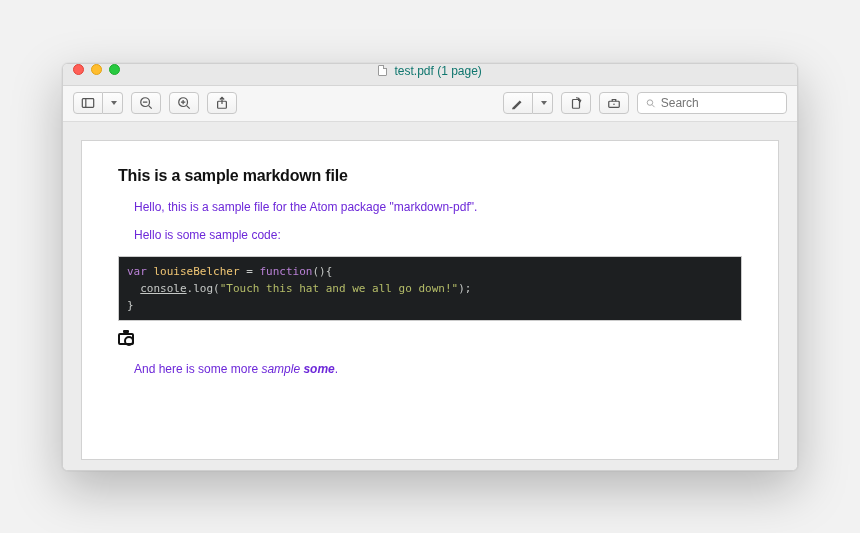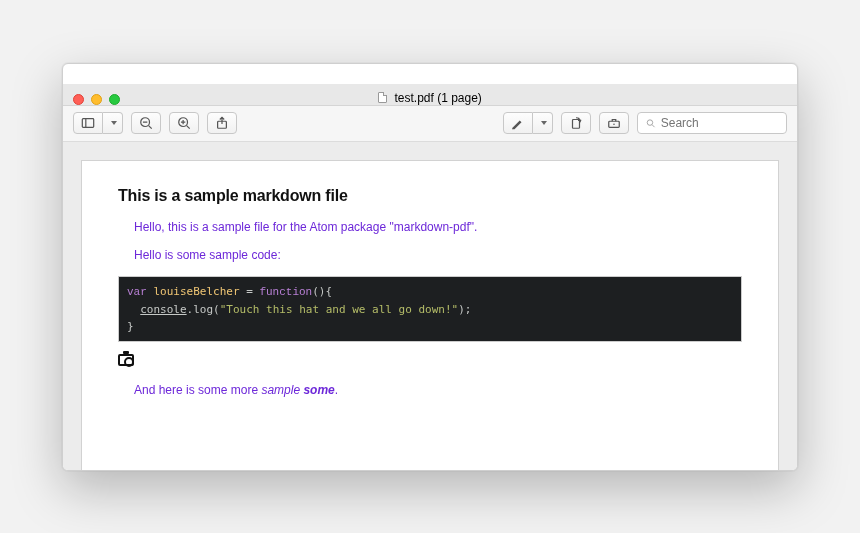--- a/index.html
+++ b/index.html
@@ -21,25 +21,24 @@
       box-shadow: 0 18px 50px rgba(0,0,0,0.25), 0 0 0 1px rgba(0,0,0,0.03);
       display: flex;
       flex-direction: column;
       overflow: hidden;
     }
     .titlebar {
       height: 22px;
       background: #e8e8e8;
       border-bottom: 1px solid #d5d5d5;
       display: flex;
-      align-items: flex-end;
+      align-items: flex-start;
       position: relative;
       font-size: 12px;
-      color: #000000;
-      margin-top: 20px;
+      color: #0f766e;
     }
     .traffic-lights {
       display: flex;
       gap: 7px;
       margin-left: 10px;
     }
     .tl {
       width: 11px; height: 11px;
       border-radius: 50%;
     }
@@ -156,21 +155,21 @@
       background: #1d1f21;
       border: 1px solid #ccc;
       padding: 6px 8px;
       font-family: Menlo, Monaco, Consolas, monospace;
       font-size: 11px;
       line-height: 1.55;
       margin-bottom: 12px;
       white-space: pre;
       color: #c5c8c6;
     }
-    .kw { color: #b980d6; font-family: Liberation Mono, monospace; }
+    .kw { color: #b980d6; }
     .fn { color: #c5c8c6; text-decoration: underline; }
     .ident { color: #f0c674; }
     .punct { color: #c5c8c6; }
     .string { color: #b5bd68; }
     .eq { color: #c5c8c6; }
     .camera-icon {
       width: 16px; height: 12px;
       border: 2px solid #111;
       border-radius: 2px;
       position: relative;

